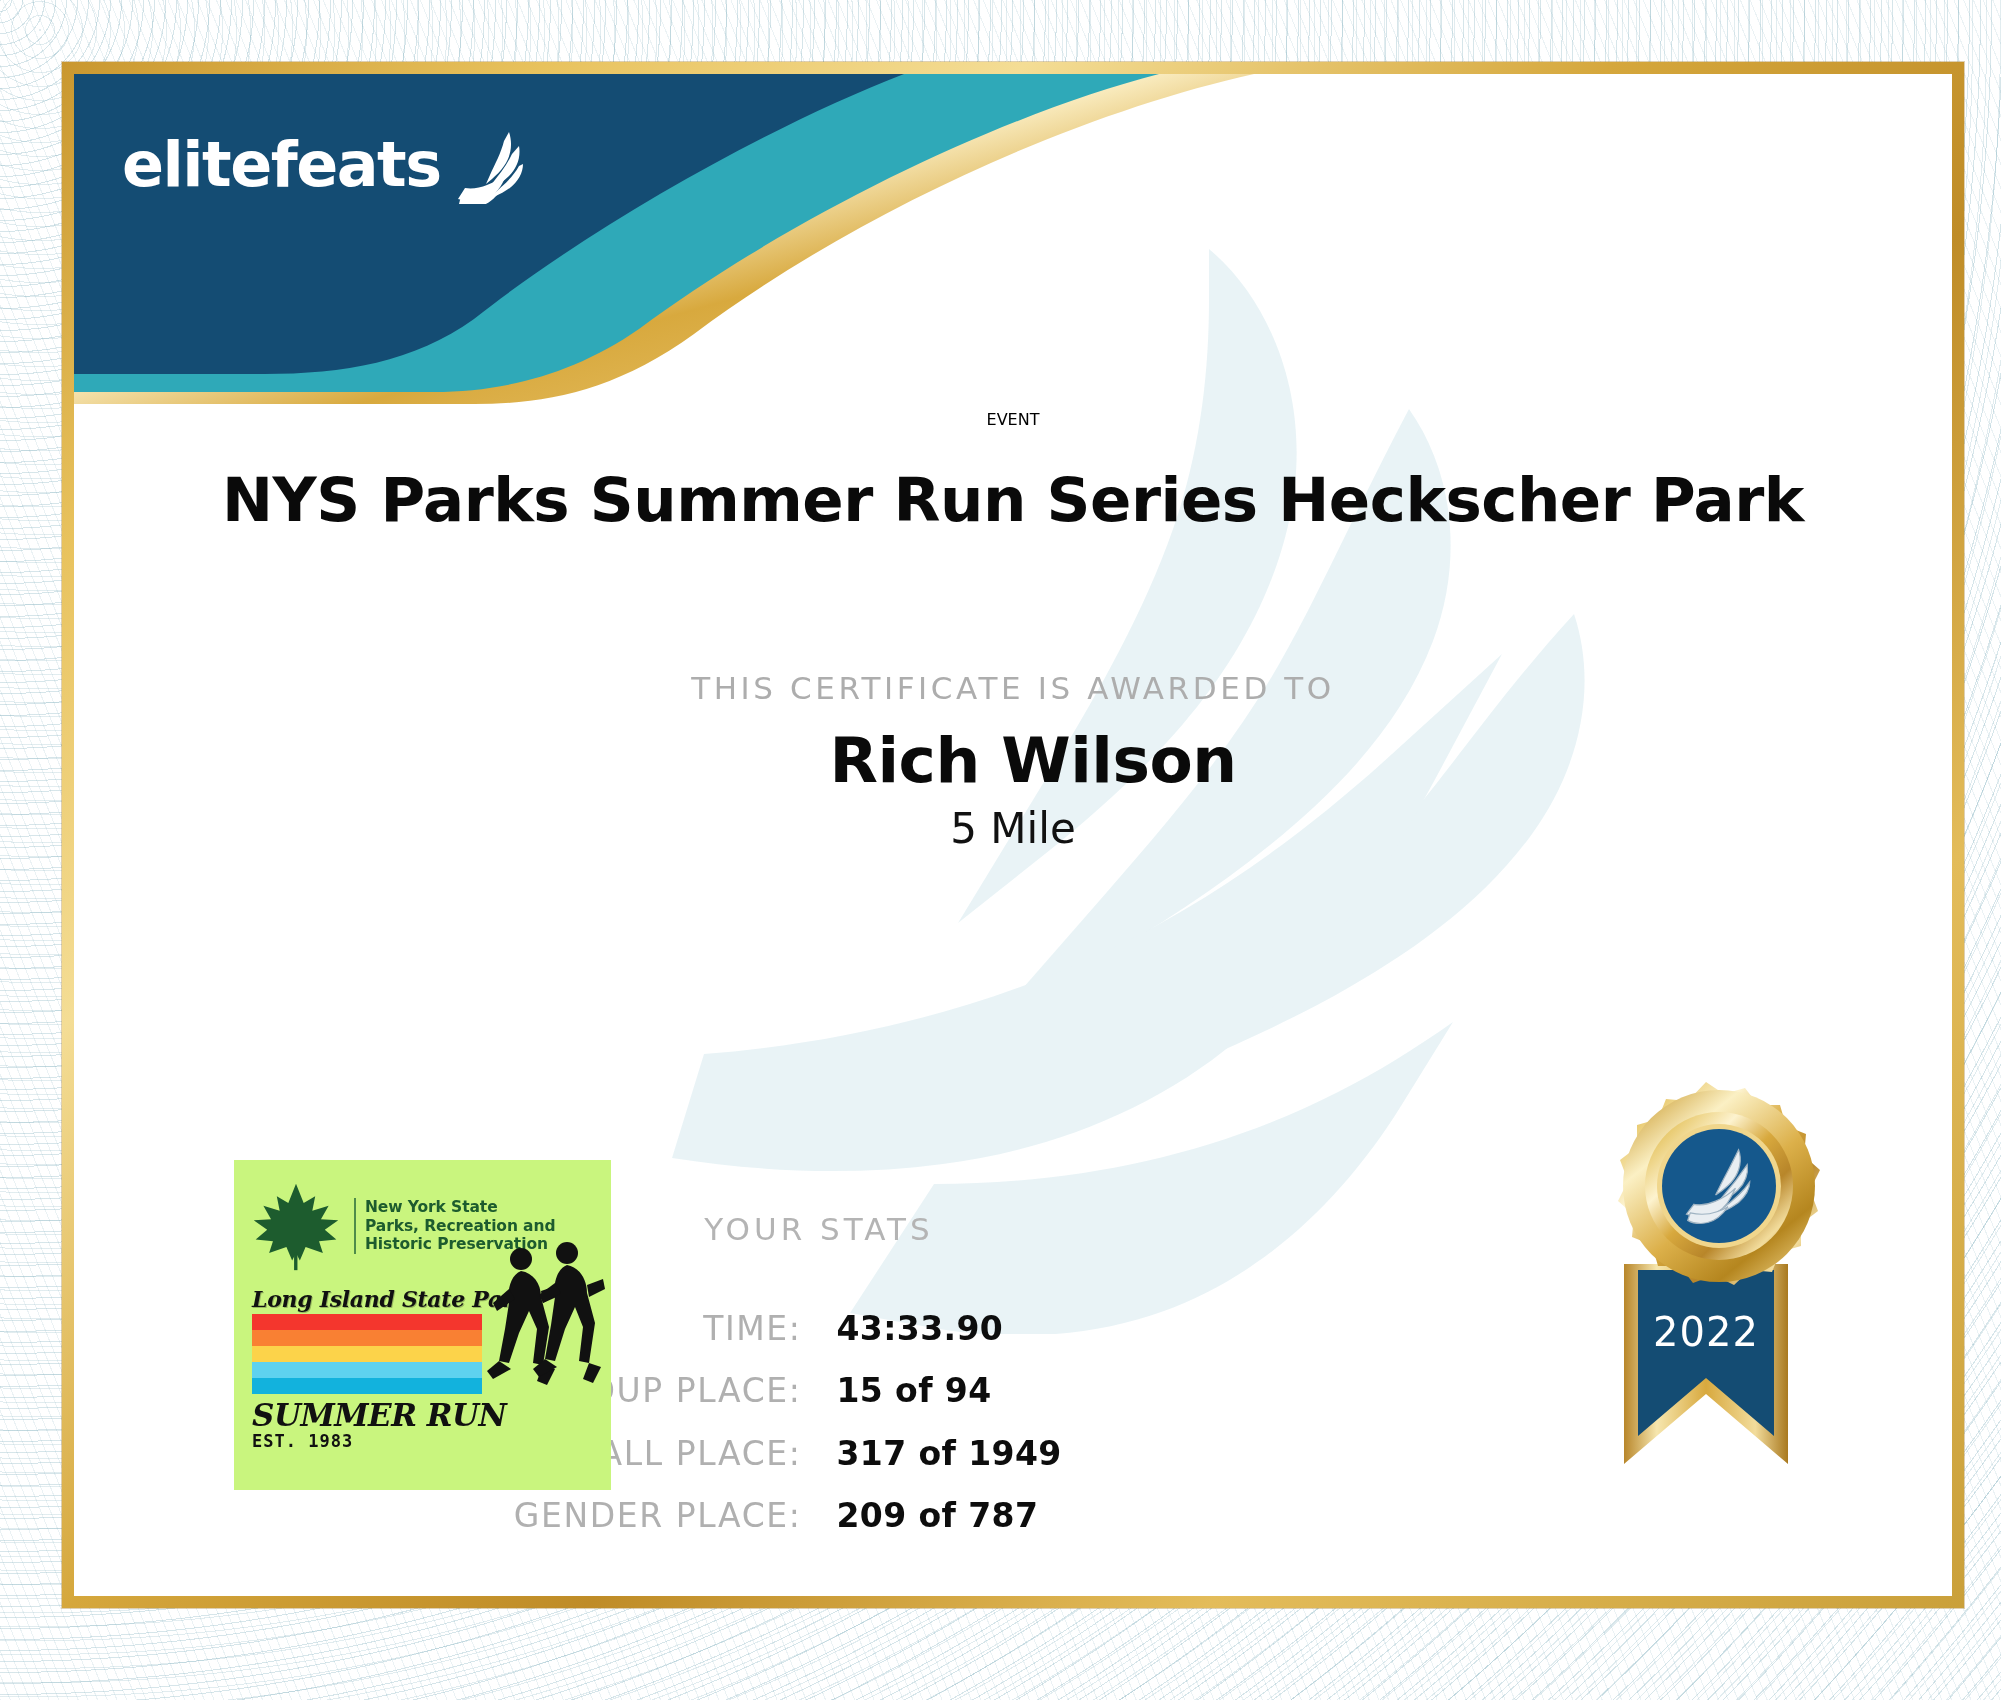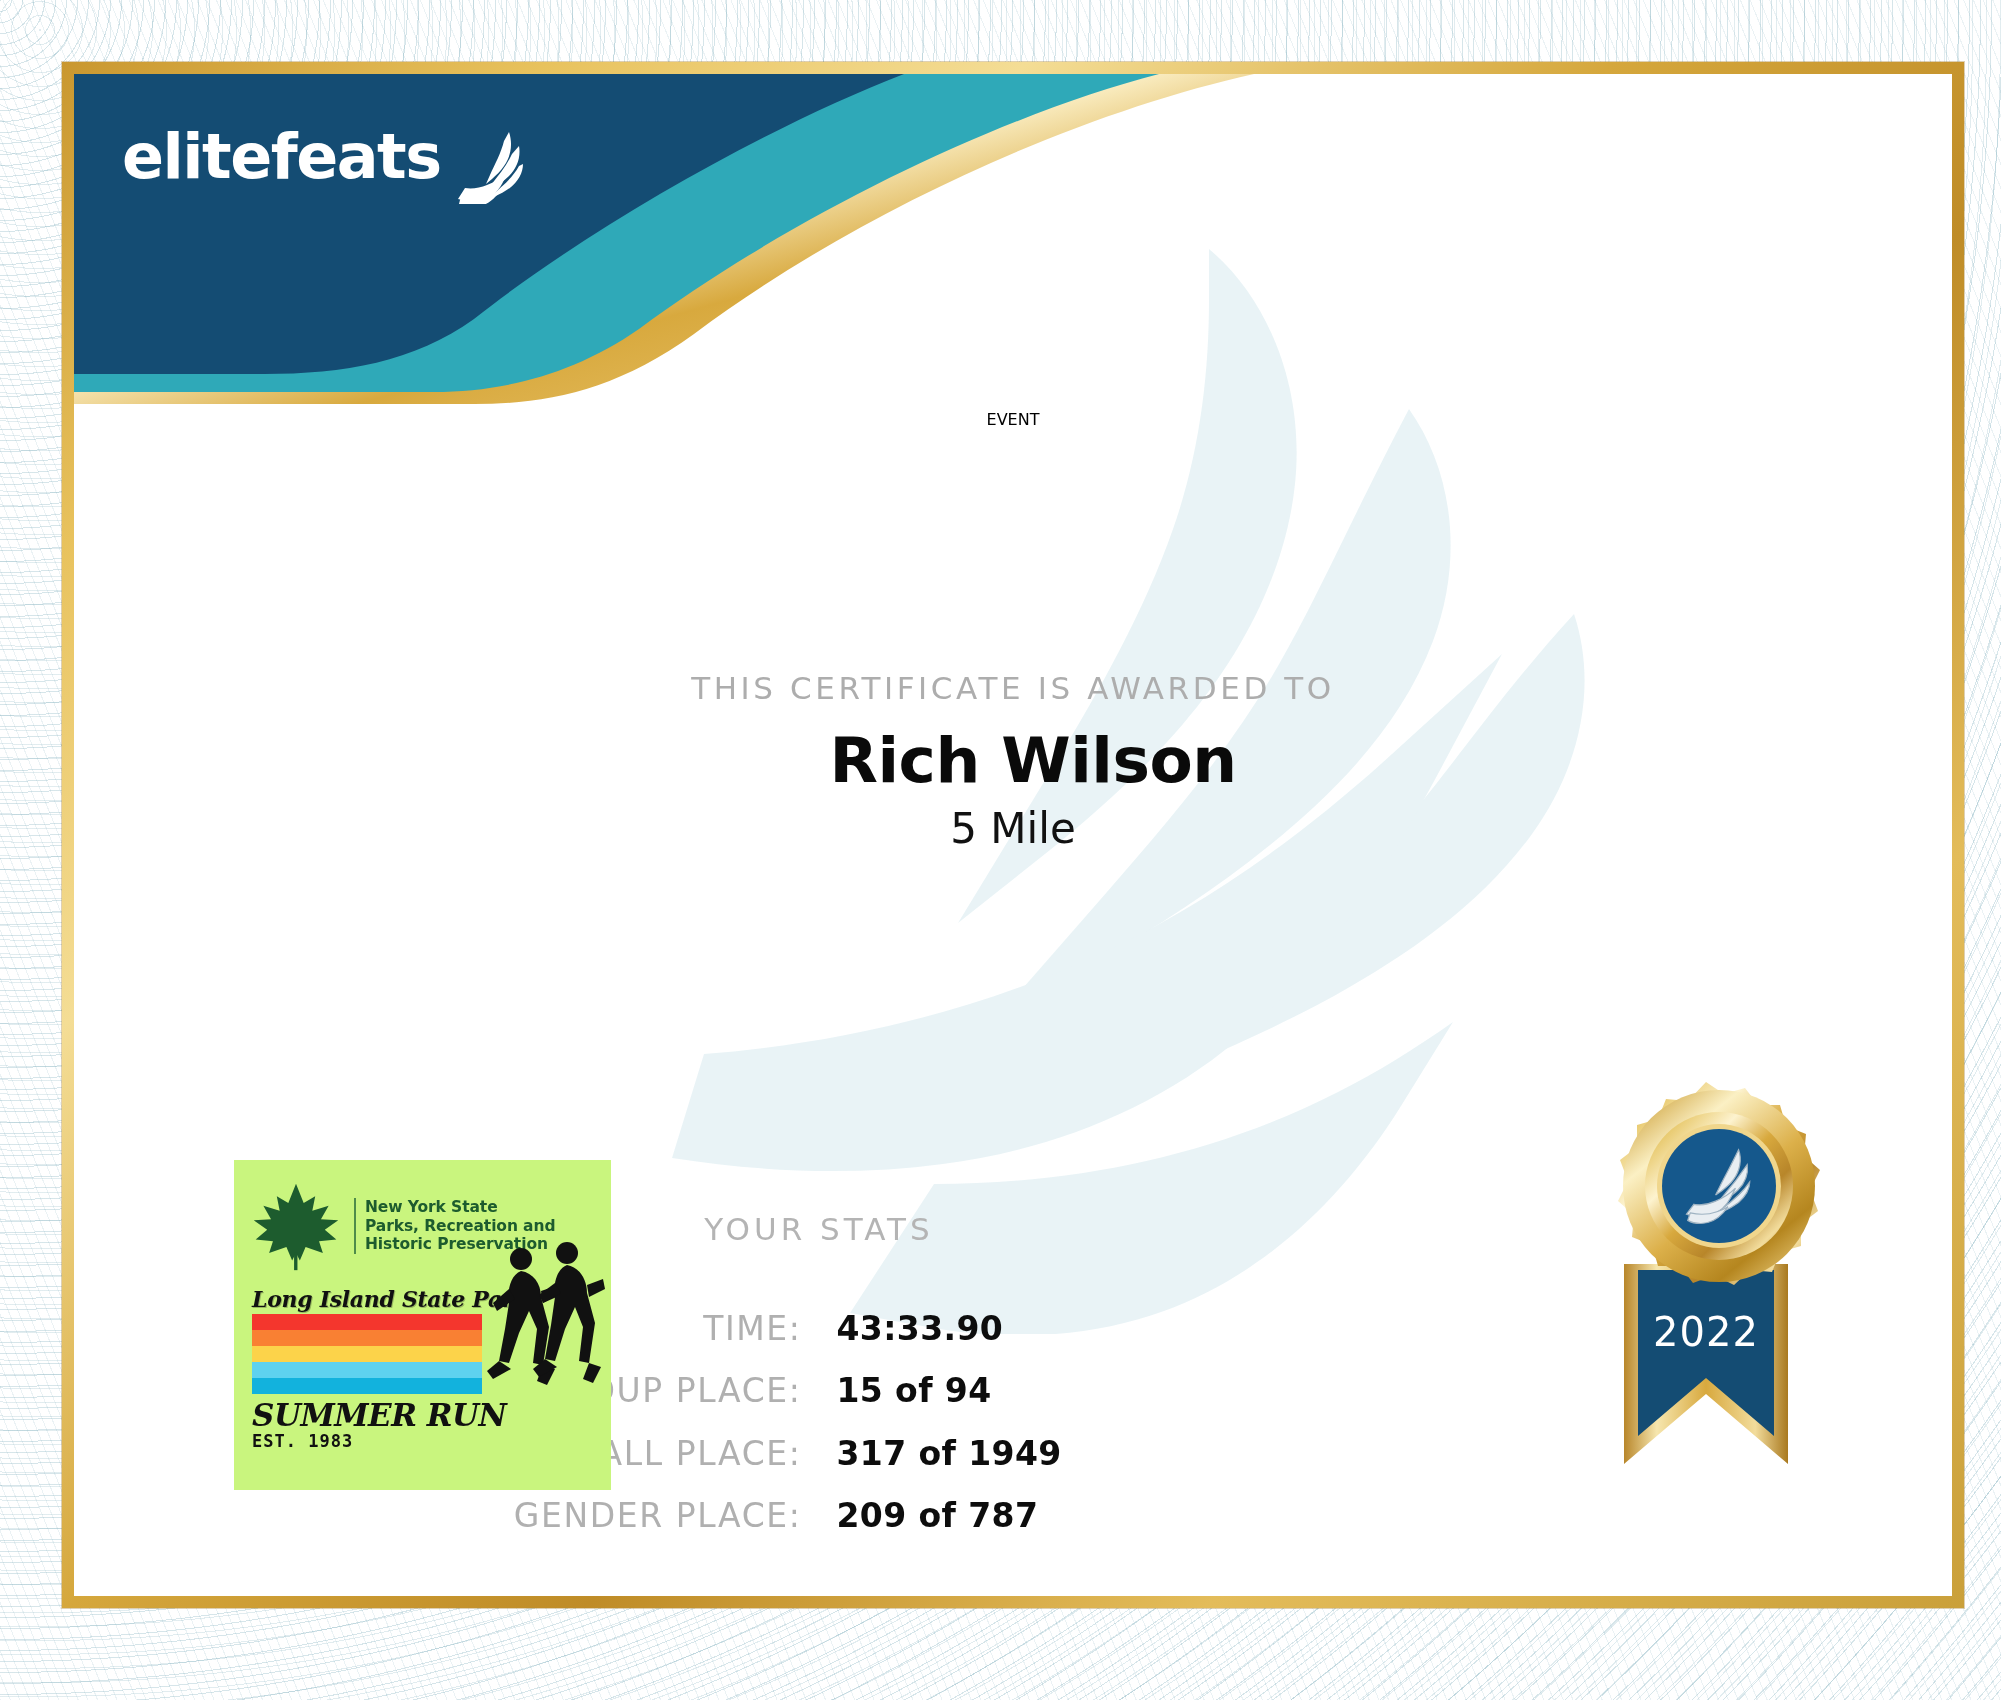--- a/index.html
+++ b/index.html
@@ -48,21 +48,21 @@
 
   
   .header-art{
     position:absolute;left:0;top:0;width:1180px;height:330px;
     overflow:hidden;
   }
 
   
   .brand{
     position:absolute;left:48px;top:52px;
-    display:flex;gap:10px;
+    display:flex;align-items:center;gap:10px;
     z-index:6;
   }
   .brand-word{
     color:#ffffff;
     font-size:62px;
     font-weight:700;
     letter-spacing:-1.5px;
     font-family:"DejaVu Sans", sans-serif;
     line-height:1;
   }
@@ -255,20 +255,21 @@
           <path d="M58 6c4 12 2 24-5 34-3 5-8 9-12 13l-6 5 4-9c5-11 11-22 14-34z"></path>
           <path d="M68 20c2 11-2 22-10 30-5 5-11 9-17 13l-8 5 7-9c8-10 16-20 21-31z"></path>
           <path d="M72 38c0 9-5 17-12 23-5 4-11 7-17 10l-9 4 8-7c10-8 20-17 26-28z"></path>
           <path d="M14 62c7 1 15 0 22-3 8-3 15-8 21-14l-4 9c-4 9-11 17-21 20-7 2-14 2-21 0l-4-1z"></path>
           <path d="M10 70c9 2 19 2 28-1 4-1 8-3 12-5l-5 6c-6 7-14 11-23 11-5 0-10-1-14-3z"></path>
         </g>
       </svg>
     </div>
 
     <div class="center-col" style="top:336px;">EVENT</div>
+    <div class="center-col event-title" style="top:390px;">NYS Parks Summer Run Series Heckscher Park</div>
 
     <div class="center-col label" style="top:596px;">THIS CERTIFICATE IS AWARDED TO</div>
     <div class="center-col person-name" style="top:650px;">Rich Wilson</div>
     <div class="center-col distance" style="top:730px;">5 Mile</div>
 
     <div class="stats">
       <div class="stats-head">YOUR STATS</div>
 
       <div class="stat-row" style="margin-top:64px;">
         <div class="stat-key">TIME:</div>

